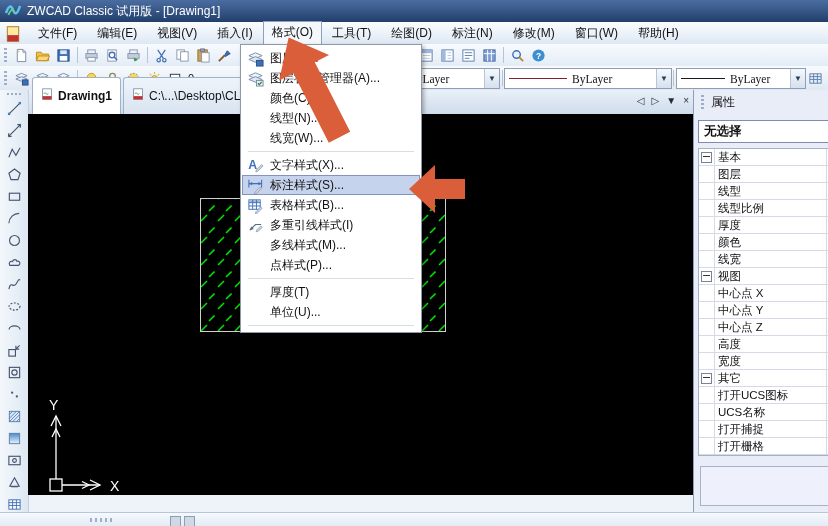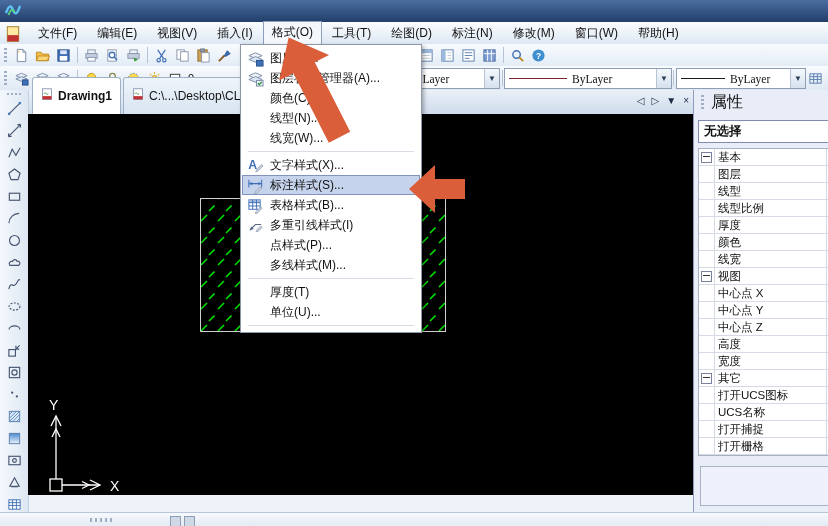--- a/index.html
+++ b/index.html
@@ -49,21 +49,21 @@
   .mtab{padding:0 12px;height:15px;display:flex;align-items:center;background:#e4ebf4;border:1px solid #8a9ab0;
        margin-left:-5px;clip-path:polygon(7px 0,100% 0,calc(100% - 7px) 100%,0 100%);}
   .mtab:first-of-type{margin-left:6px;}
   .mtab.active{background:#fff;font-weight:bold;font-family:"Liberation Mono","DejaVu Sans Mono",monospace;z-index:2;}
   .bstrip{position:absolute;left:0;top:512px;right:0;height:14px;background:linear-gradient(#f6f9fd,#e2eaf4);
        border-top:1px solid #b9c6da;}
   .bgrip{position:absolute;left:90px;top:5px;width:24px;height:4px;
        background:repeating-linear-gradient(90deg,#9fadc6 0 2px,transparent 2px 5px);}
   .mini-ic{position:absolute;top:3px;width:9px;height:9px;background:#cfd9e6;border:1px solid #8e9fb5;}
   .panel{position:absolute;left:693px;top:90px;width:135px;height:422px;background:#e9edf8;border-left:1px solid #8f9cba;}
-  .panel-header{height:24px;display:flex;align-items:center;padding-left:17px;font-size:16px;position:relative;}
+  .panel-header{height:24px;display:flex;align-items:center;padding-left:17px;font-size:12px;position:relative;}
   .vgrip{position:absolute;left:7px;top:5px;width:3px;height:14px;
        background:repeating-linear-gradient(#9fadc6 0 2px,transparent 2px 4px);}
   .sel-combo{position:absolute;left:4px;top:30px;width:140px;height:21px;background:#fff;border:1px solid #7f8cae;
        display:flex;align-items:center;padding-left:5px;font-size:12.5px;font-weight:bold;}
   .pgrid{position:absolute;left:4px;top:58px;width:140px;background:#fff;border:1px solid #a8b0c4;}
   .prow{height:16px;display:flex;align-items:center;border-bottom:1px solid #d6dae6;font-size:11.5px;position:relative;background:#fff;}
   .prow::after{content:"";position:absolute;right:12px;top:0;bottom:0;width:1px;background:#d6dae6;}
   .prow .gut{width:15px;align-self:stretch;border-right:1px solid #d6dae6;display:flex;align-items:center;justify-content:center;flex:none;}
   .prow .pname{padding-left:3px;white-space:nowrap;}
   .prow.group .pname{font-weight:normal;}
@@ -83,20 +83,21 @@
 </head>
 <body>
 
 <div class="win">
 
   <div class="titlebar">
     <span><svg viewBox="0 0 16 16">
           <path d="M1 11C4 3 6 3 8 8s4 5 7-4" stroke="#5ec2f2" stroke-width="2.4" fill="none"></path>
           <path d="M3.5 13C6 6.5 8 7 9.7 10.4" stroke="#5cd37e" stroke-width="1.8" fill="none"></path>
         </svg></span>
+    <span class="ttl">ZWCAD Classic 试用版 - [Drawing1]</span>
   </div>
 
   <div class="menubar">
     <span class="appic"><svg viewBox="0 0 16 16">
           <rect x="3" y="1.5" width="10" height="13" fill="#ffe9a0" stroke="#b09040"></rect>
           <rect x="3" y="9" width="10" height="5.5" fill="#c23232"></rect>
         </svg></span>
     <div id="menubar-items" style="display:flex">
         <span class="mb-item">文件(F)</span>
         <span class="mb-item">编辑(E)</span>
@@ -646,25 +647,25 @@
           <svg viewBox="0 0 18 18">
             <path d="M3 14l6-6h6" stroke="#5a6a85" stroke-width="1.2" fill="none"></path>
             <path d="M3 14l4.2-1.2-2.8-2.8z" fill="#5a6a85"></path>
             <path d="M10.5 13.5l4-4 1.5 1.5-4 4-2.2.7z" fill="#cfd4e2" stroke="#8a97ad" stroke-width=".8"></path>
           </svg>
         </span>
         <span class="mi-label">多重引线样式(I)</span>
       </div>
       <div class="menu-item">
         <span class="mi-icon"></span>
+        <span class="mi-label">多线样式(M)...</span>
+      </div>
+      <div class="menu-item">
+        <span class="mi-icon"></span>
         <span class="mi-label">点样式(P)...</span>
-      </div>
-      <div class="menu-item">
-        <span class="mi-icon"></span>
-        <span class="mi-label">多线样式(M)...</span>
       </div>
       <div class="msep"></div>
       <div class="menu-item">
         <span class="mi-icon"></span>
         <span class="mi-label">厚度(T)</span>
       </div>
       <div class="menu-item">
         <span class="mi-icon"></span>
         <span class="mi-label">单位(U)...</span>
       </div>

